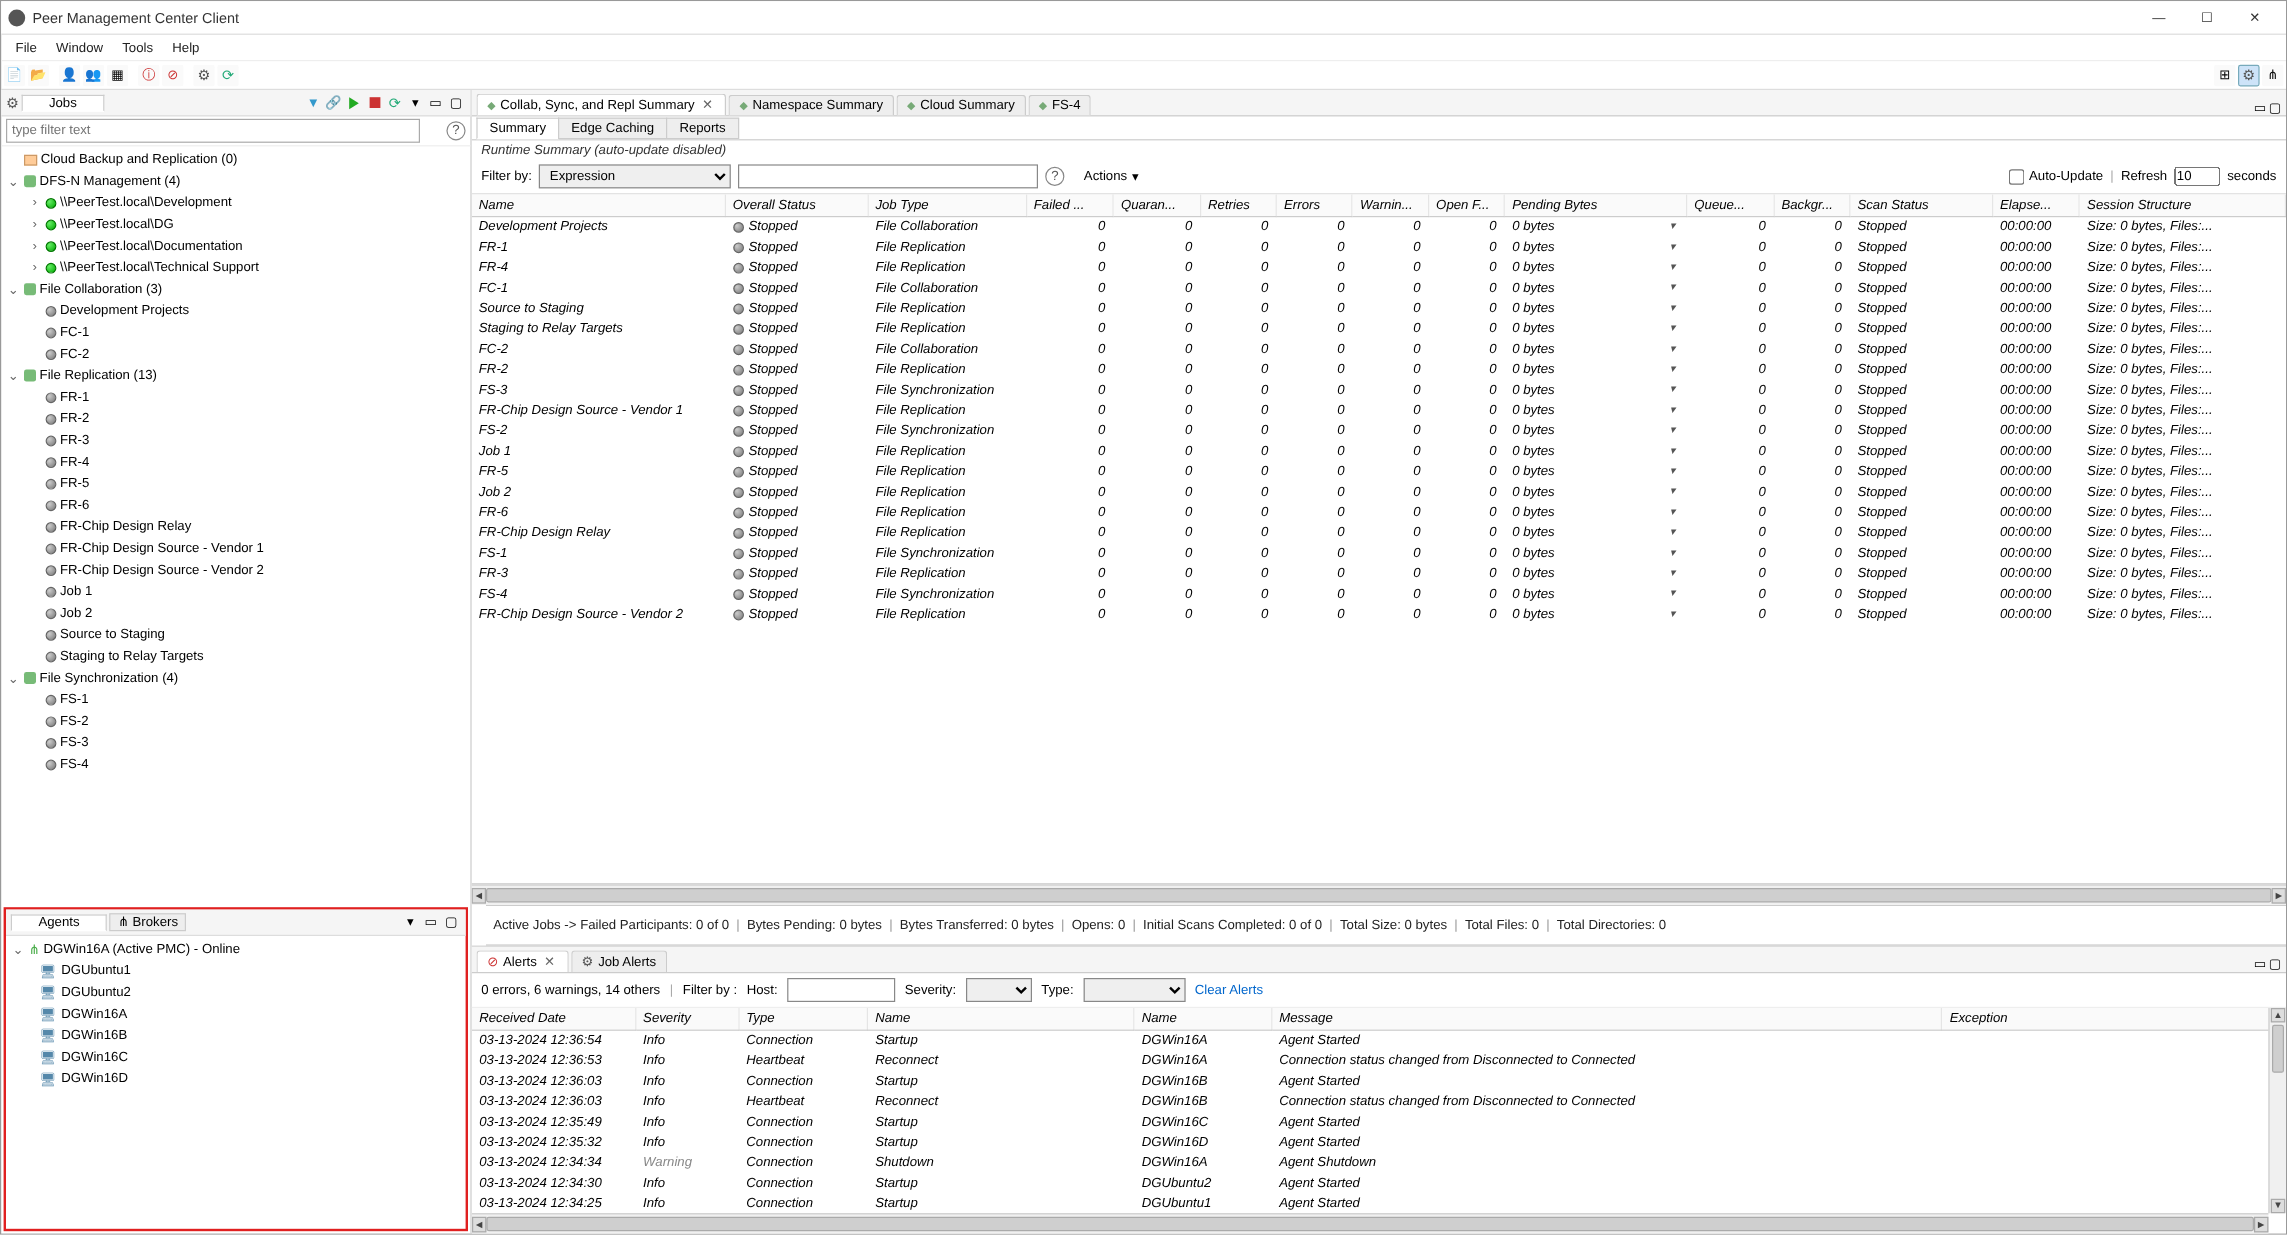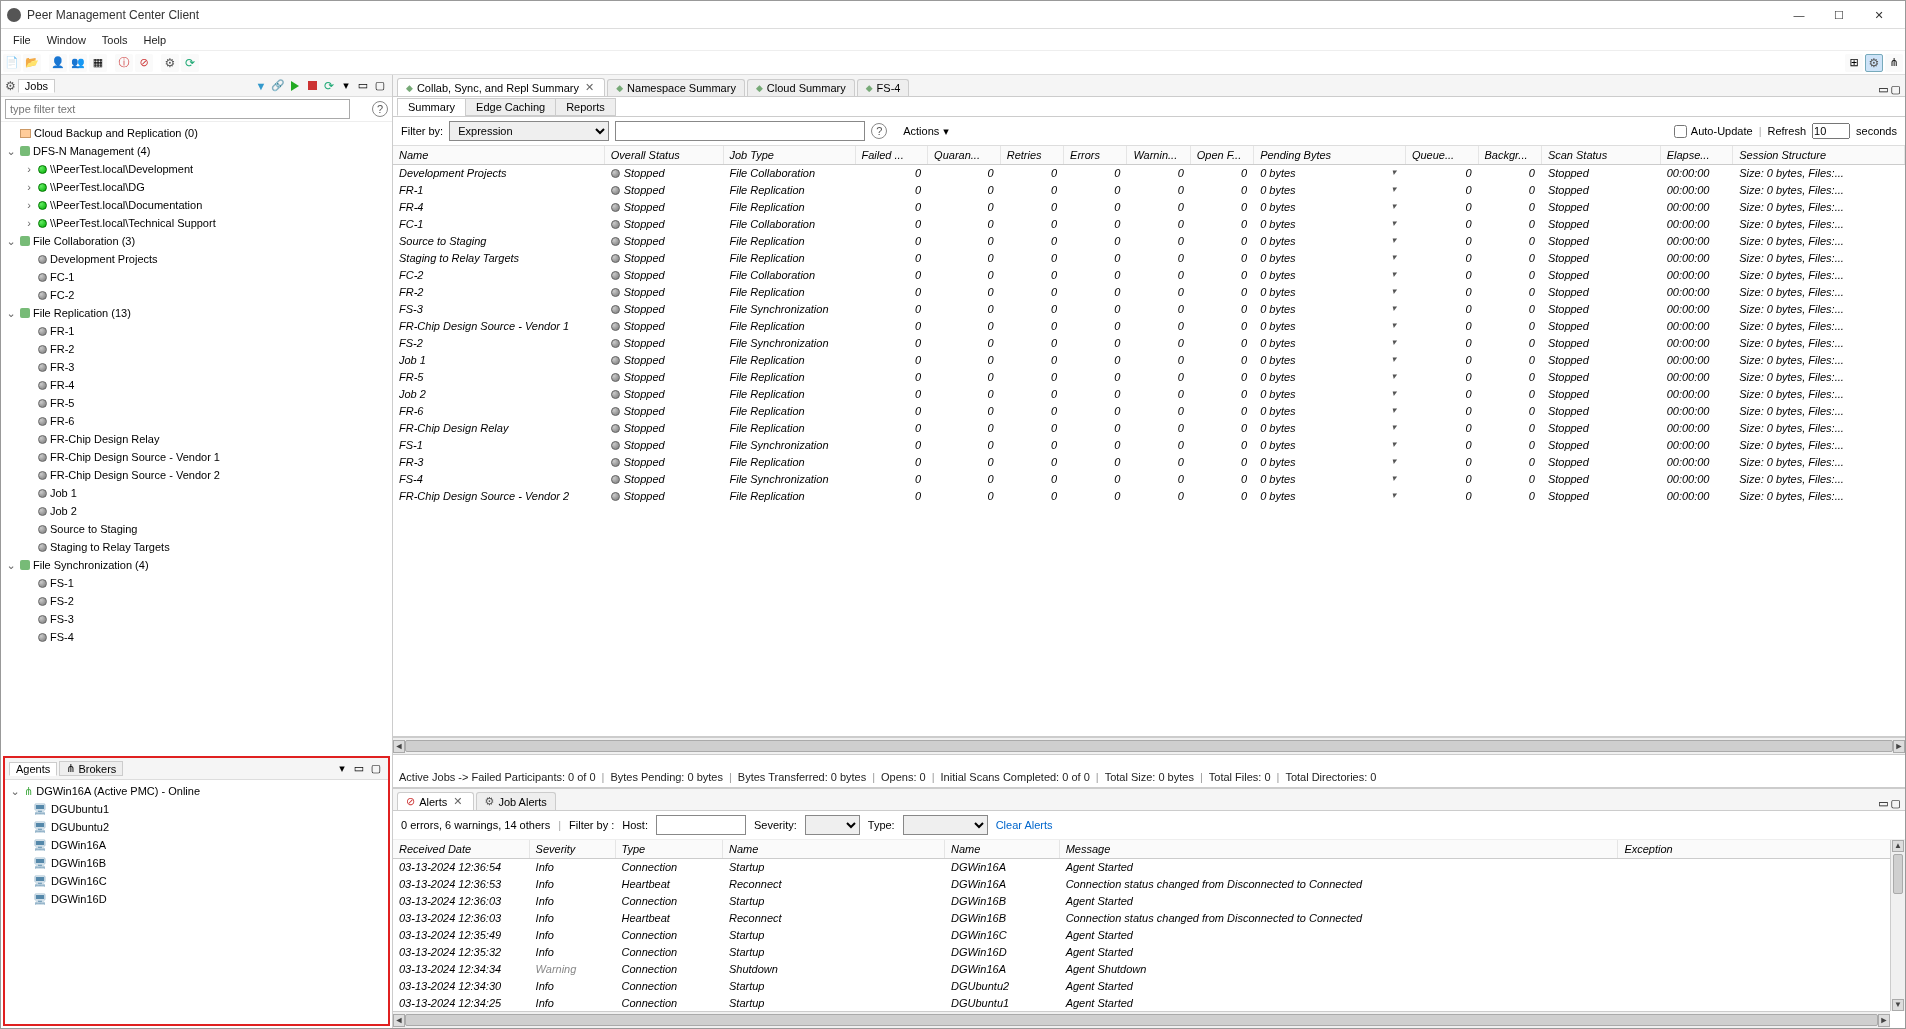--- a/index.html
+++ b/index.html
@@ -10,21 +10,21 @@
 .titlebar .title { flex: 1; font-size: 12px; color: #333; }
 .titlebar .win-btn { width: 40px; height: 24px; text-align: center; line-height: 24px; color: #333; }
 .menubar { height: 22px; display: flex; align-items: center; padding: 0 4px; border-bottom: 1px solid #eee; }
 .menubar .menu-item { padding: 2px 8px; color: #222; }
 .toolbar { height: 24px; display: flex; align-items: center; padding: 0 2px; border-bottom: 1px solid #ddd; gap: 2px; }
 .toolbar .tb-btn { width: 18px; height: 18px; display: inline-flex; align-items: center; justify-content: center; background: #fafafa; border: 1px solid transparent; border-radius: 2px; }
 .toolbar .spacer { flex: 1; }
 .content { flex: 1; display: flex; overflow: hidden; }
 .left-col { width: 392px; display: flex; flex-direction: column; border-right: 1px solid #ccc; }
 .panel-header { height: 22px; display: flex; align-items: center; background: #f5f5f5; border-bottom: 1px solid #ddd; padding: 0 4px; gap: 2px; }
-.panel-header .ph-title { padding: 0 6px; background: #fff; border: 1px solid #ccc; border-bottom: 1px solid #fff; font-weight: normal; }
+.panel-header .ph-title { padding: 0 22px; background: #fff; border: 1px solid #ccc; border-bottom: 1px solid #fff; font-weight: normal; }
 .panel-header .ph-btn { width: 16px; height: 16px; display: inline-flex; align-items: center; justify-content: center; }
 .panel-header .right { margin-left: auto; display: flex; gap: 1px; }
 .jobs-filter-row { display: flex; align-items: center; padding: 2px 4px; gap: 22px; border-bottom: 1px solid #eee; }
 .jobs-filter-row input { flex: 1; border: 1px solid #aaa; height: 20px; padding: 0 4px; }
 .jobs-filter-row .help { width: 16px; height: 16px; border: 1px solid #888; border-radius: 50%; text-align: center; line-height: 14px; color: #555; }
 .tree { flex: 1; overflow: auto; padding: 2px 0; }
 .tree-row { display: flex; align-items: center; height: 18px; padding-left: 4px; white-space: nowrap; }
 .tw { width: 12px; text-align: center; color: #666; cursor: pointer; }
 .tree-icon { width: 12px; height: 12px; margin: 0 3px; display: inline-block; }
 .dot-gray { width: 9px; height: 9px; border-radius: 50%; background: radial-gradient(circle at 30% 30%, #ccc, #777); border: 1px solid #666; }
@@ -48,21 +48,21 @@
 .grid-wrap { flex: 1; overflow: auto; border-bottom: 1px solid #ccc; }
 table.grid { border-collapse: collapse; width: 100%; table-layout: fixed; font-style: italic; }
 table.grid th { text-align: left; font-weight: normal; padding: 3px 6px; border-right: 1px solid #e5e5e5; border-bottom: 1px solid #ccc; background: #fafafa; white-space: nowrap; overflow: hidden; }
 table.grid td { padding: 1px 6px; border-right: 1px solid transparent; white-space: nowrap; overflow: hidden; height: 17px; }
 .status-cell { display: flex; align-items: center; gap: 4px; }
 .num-col { text-align: right; }
 .drop-arrow { color: #555; font-size: 9px; padding: 0 3px; cursor: pointer; }
 .hscroll-bar { height: 17px; background: #f0f0f0; border-top: 1px solid #ccc; position: relative; }
 .hscroll-bar .thumb { position: absolute; left: 12px; right: 12px; top: 2px; bottom: 2px; background: #cfcfcf; border: 1px solid #aaa; border-radius: 2px; }
 .hscroll-bar .arrow { position: absolute; top: 2px; width: 12px; height: 13px; background: #ddd; border: 1px solid #aaa; text-align: center; line-height: 11px; font-size: 9px; color: #444; }
-.status-strip { height: 20px; border-top: 1px solid #ccc; border-bottom: 1px solid #ccc; padding: 16px 6px; display: flex; align-items: flex-start; color: #222; }
+.status-strip { height: 20px; border-top: 1px solid #ccc; border-bottom: 1px solid #ccc; padding: 16px 6px; display: flex; align-items: center; color: #222; margin-left: 12px; }
 .status-strip .sep { color: #999; padding: 0 6px; }
 .alerts-panel { height: 240px; display: flex; flex-direction: column; border-top: 1px solid #ccc; }
 .alerts-tabs { height: 22px; display: flex; align-items: flex-end; background: #f5f5f5; border-bottom: 1px solid #ccc; padding-left: 4px; }
 .alerts-filter-row { display: flex; align-items: center; padding: 4px 8px; gap: 8px; border-bottom: 1px solid #eee; }
 .alerts-filter-row select, .alerts-filter-row input { border: 1px solid #888; height: 20px; padding: 0 4px; }
 .link { color: #0066cc; cursor: pointer; }
 .alerts-grid-wrap { flex: 1; overflow: auto; position: relative; }
 .vscroll { position: absolute; right: 0; top: 0; bottom: 17px; width: 15px; background: #f0f0f0; border-left: 1px solid #ccc; }
 .vscroll .vthumb { position: absolute; left: 2px; right: 2px; top: 14px; height: 40px; background: #cfcfcf; border: 1px solid #aaa; border-radius: 2px; }
 .vscroll .varrow { position: absolute; left: 1px; right: 1px; height: 12px; background: #ddd; border: 1px solid #aaa; text-align: center; line-height: 9px; font-size: 8px; color: #444; }
@@ -356,20 +356,21 @@
           <span class="ph-btn">▭</span>
           <span class="ph-btn">▢</span>
         </div>
       </div>
 
       <div class="subtabs-row" id="subtabs">
           <div class="subtab active">Summary</div>
           <div class="subtab">Edge Caching</div>
           <div class="subtab">Reports</div>
         </div>
+      <div class="runtime-label">Runtime Summary (auto-update disabled)</div>
 
       <div class="filter-bar">
         <span>Filter by:</span>
         <select style="width:160px">
           <option>Expression</option>
         </select>
         <input type="text" style="width: 250px;">
         <span class="help" style="width:16px;height:16px;border:1px solid #888;border-radius:50%;text-align:center;line-height:14px;color:#555">?</span>
         <span class="actions-btn">
             <span>Actions</span> 

